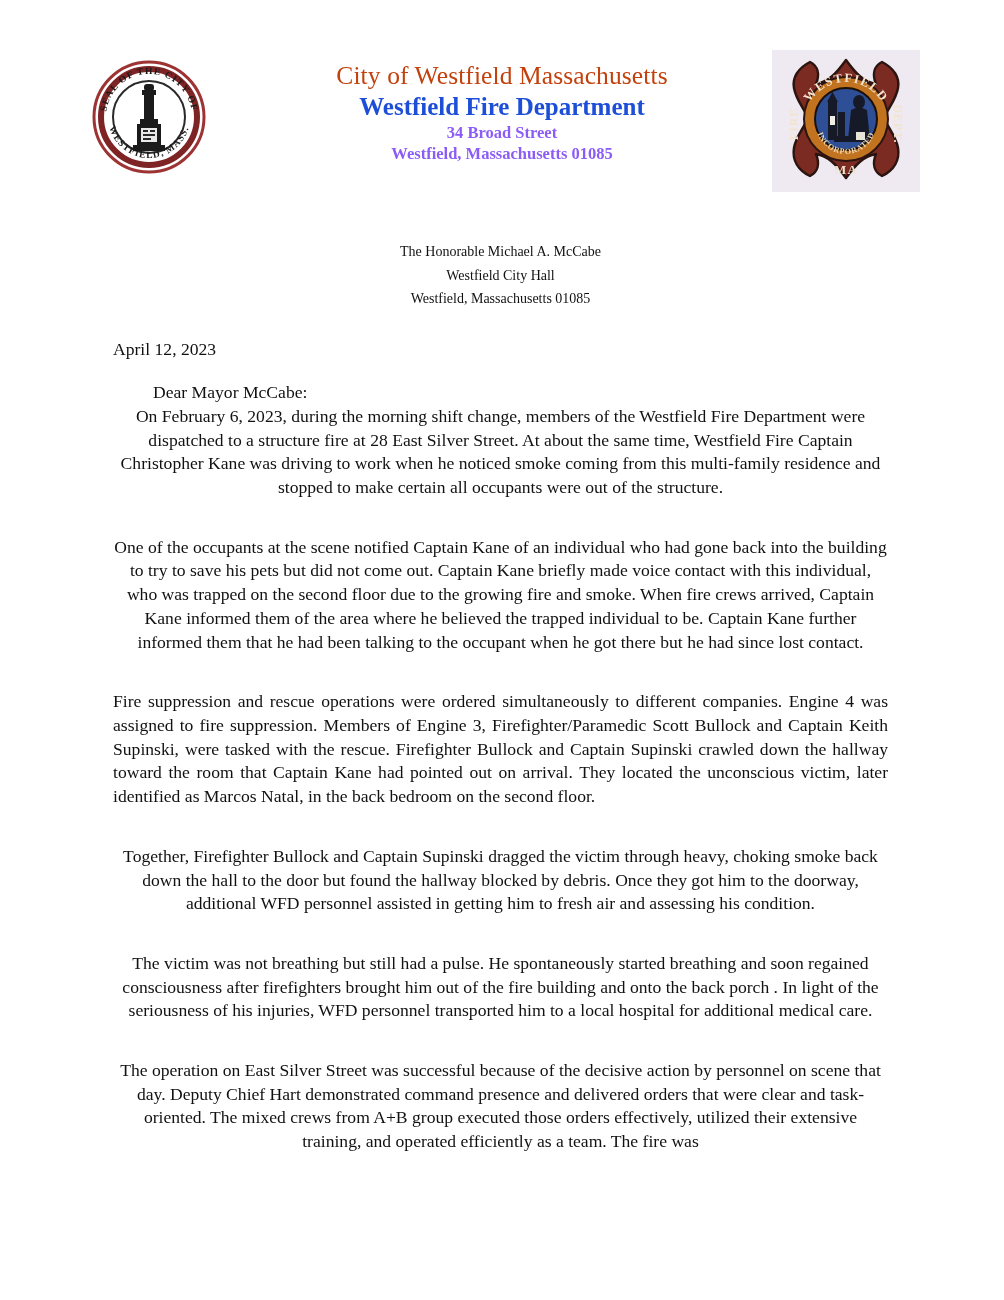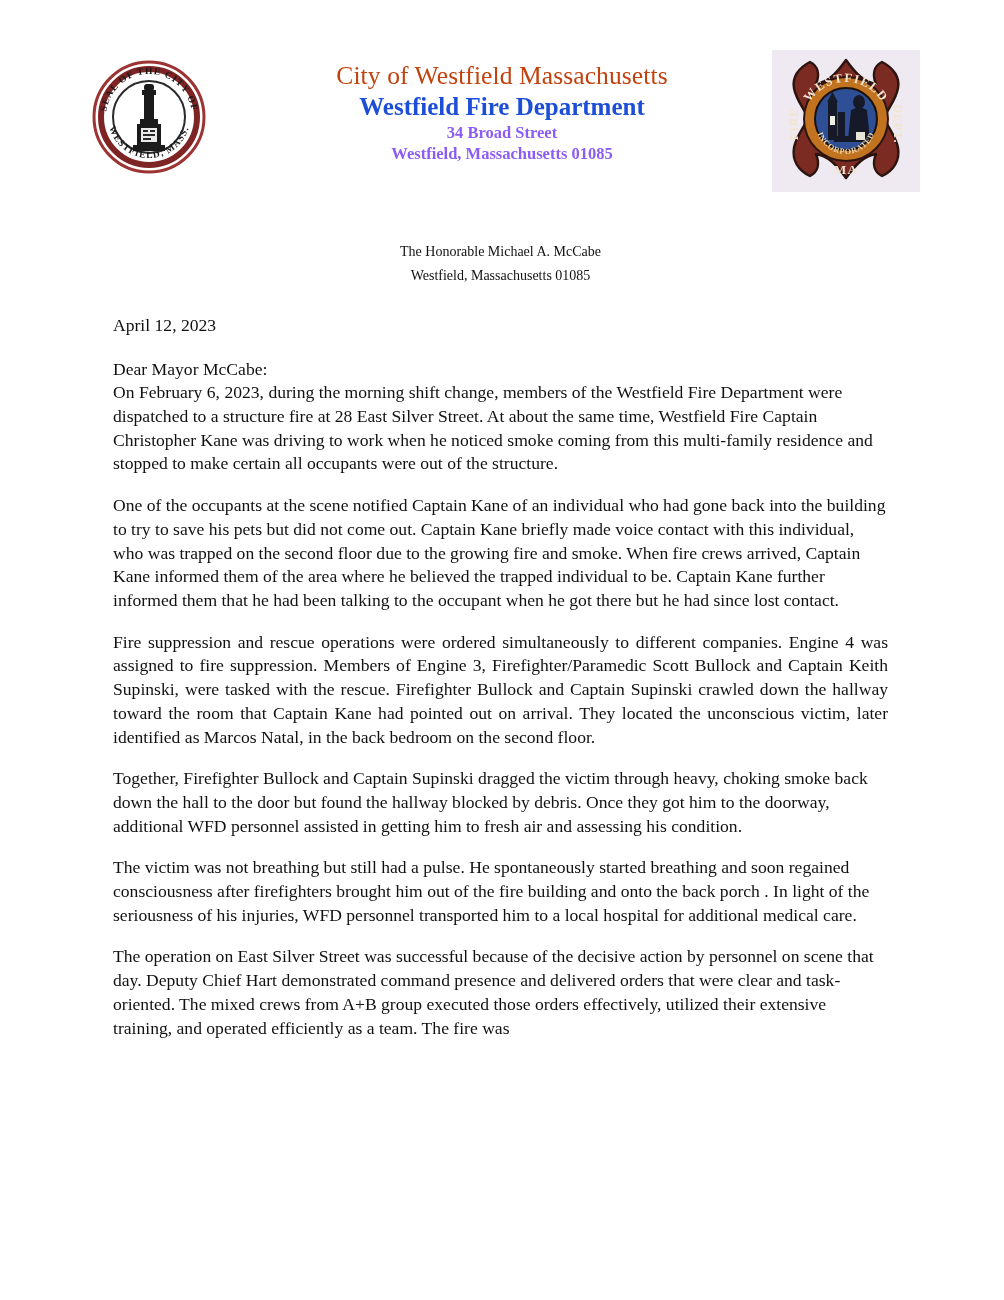--- a/index.html
+++ b/index.html
@@ -101,35 +101,36 @@
   .date-line {
     font-size: 17.6px;
     line-height: 23.6px;
     margin-top: 27px;
   }
 
   .salutation {
     font-size: 17.6px;
     line-height: 23.6px;
     margin-top: 20px;
+    margin-left: 40px;
   }
 
   p.para {
     font-size: 17.6px;
     line-height: 23.7px;
     margin: 0;
     padding: 0;
-    text-align: left;
+    text-align: center;
     hyphens: none;
   }
   p.para.justified {
     text-align: justify;
     text-justify: inter-word;
   }
-  p.para + p.para { margin-top: 18px; }
+  p.para + p.para { margin-top: 36px; }
   .first-para { margin-top: 24px; }
 </style>
 </head>
 <body>
 
 <div class="page">
 
   <div class="letterhead">
 
     <div class="city-seal">
@@ -219,20 +220,21 @@
         <text x="122" y="74" font-family="Liberation Serif, serif" font-size="12" font-weight="bold" fill="#f2e4cf" transform="rotate(90 122 74)" text-anchor="middle" letter-spacing="1">DEPT.</text>
         <text x="74" y="124" font-family="Liberation Serif, serif" font-size="13" font-weight="bold" fill="#f2e4cf" text-anchor="middle" letter-spacing="1.2">MA</text>
       </svg>
     </div>
   </div>
 
   <div class="letter-body">
 
     <div class="recipient">
       <div>The Honorable Michael A. McCabe</div>
+      <div>Westfield City Hall</div>
       <div>Westfield, Massachusetts 01085</div>
     </div>
 
     <div class="date-line">April 12, 2023</div>
 
     <div class="salutation">Dear Mayor McCabe:</div>
 
     <p class="para first-para">On February 6, 2023, during the morning shift change, members of the Westfield Fire Department were dispatched to a structure fire at 28 East Silver Street. At about the same time, Westfield Fire Captain Christopher Kane was driving to work when he noticed smoke coming from this multi-family residence and stopped to make certain all occupants were out of the structure.</p>
     <p class="para">One of the occupants at the scene notified Captain Kane of an individual who had gone back into the building to try to save his pets but did not come out. Captain Kane briefly made voice contact with this individual, who was trapped on the second floor due to the growing fire and smoke. When fire crews arrived, Captain Kane informed them of the area where he believed the trapped individual to be. Captain Kane further informed them that he had been talking to the occupant when he got there but he had since lost contact.</p>
     <p class="para justified">Fire suppression and rescue operations were ordered simultaneously to different companies. Engine 4 was assigned to fire suppression. Members of Engine 3, Firefighter/Paramedic Scott Bullock and Captain Keith Supinski, were tasked with the rescue. Firefighter Bullock and Captain Supinski crawled down the hallway toward the room that Captain Kane had pointed out on arrival. They located the unconscious victim, later identified as Marcos Natal, in the back bedroom on the second floor.</p>

